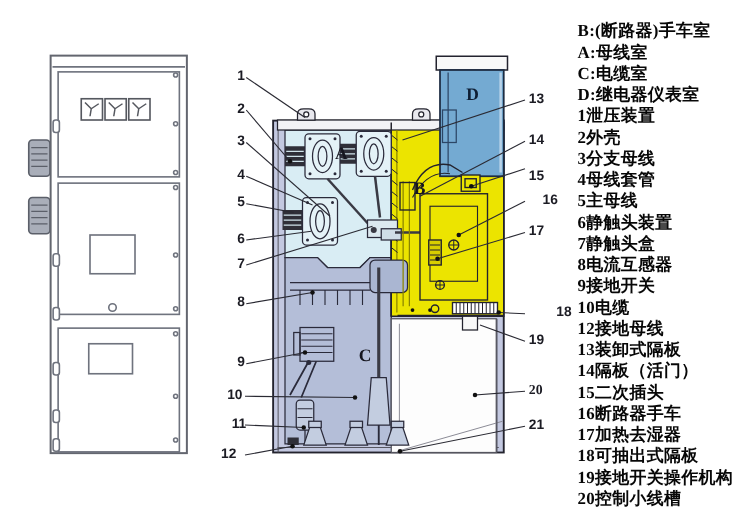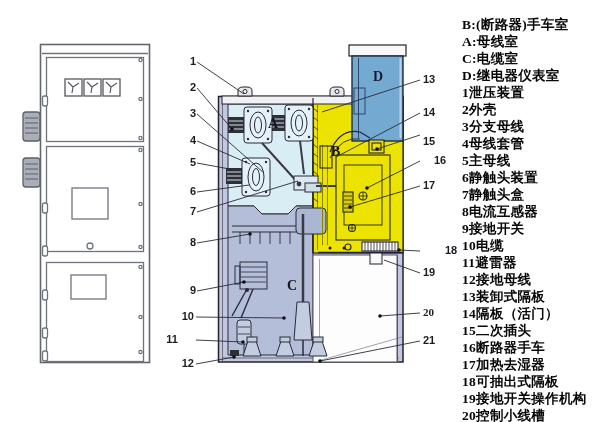--- a/index.html
+++ b/index.html
@@ -262,22 +262,22 @@
   <span class="callout left" style="left:174px;top:54px;">1</span>
   <span class="callout left" style="left:174px;top:80px;">2</span>
   <span class="callout left" style="left:174px;top:106px;">3</span>
   <span class="callout left" style="left:174px;top:133px;">4</span>
   <span class="callout left" style="left:174px;top:155px;">5</span>
   <span class="callout left" style="left:174px;top:184px;">6</span>
   <span class="callout left" style="left:174px;top:204px;">7</span>
   <span class="callout left" style="left:174px;top:235px;">8</span>
   <span class="callout left" style="left:174px;top:283px;">9</span>
   <span class="callout left" style="left:172px;top:309px;">10</span>
-  <span class="callout left" style="left:156px;top:332px;">11</span>
-  <span class="callout left" style="left:172px;top:356px;">12</span>
+  <span class="callout left" style="left:175px;top:332px;">11</span>
+  <span class="callout left" style="left:172px;top:356px;text-align:center;">12</span>
 
   <span class="callout" style="left:423px;top:72px;">13</span>
   <span class="callout" style="left:423px;top:105px;">14</span>
   <span class="callout" style="left:423px;top:134px;">15</span>
   <span class="callout" style="left:423px;top:153px;margin-left:11px;">16</span>
   <span class="callout" style="left:423px;top:178px;text-align:right;">17</span>
   <span class="callout" style="left:423px;top:243px;margin-left:22px;">18</span>
   <span class="callout" style="left:423px;top:265px;">19</span>
   <span class="callout" style="left:423px;top:305px;font-family:Liberation Serif, serif;">20</span>
   <span class="callout" style="left:423px;top:333px;">21</span>
@@ -290,21 +290,20 @@
     <div>1泄压装置</div>
     <div>2外壳</div>
     <div>3分支母线</div>
     <div>4母线套管</div>
     <div>5主母线</div>
     <div>6静触头装置</div>
     <div>7静触头盒</div>
     <div>8电流互感器</div>
     <div>9接地开关</div>
     <div>10电缆</div>
-    <div>11避雷器</div>
     <div>12接地母线</div>
     <div>13装卸式隔板</div>
     <div>14隔板（活门）</div>
     <div>15二次插头</div>
     <div>16断路器手车</div>
     <div>17加热去湿器</div>
     <div>18可抽出式隔板</div>
     <div>19接地开关操作机构</div>
     <div>20控制小线槽</div>
   </div>

